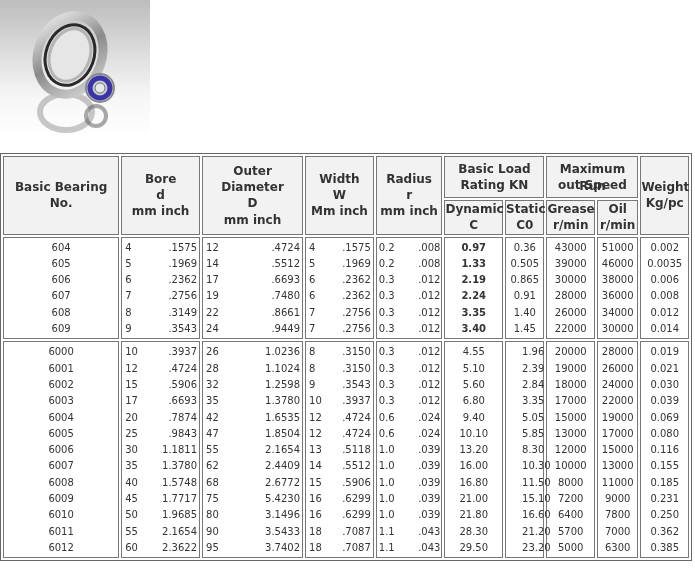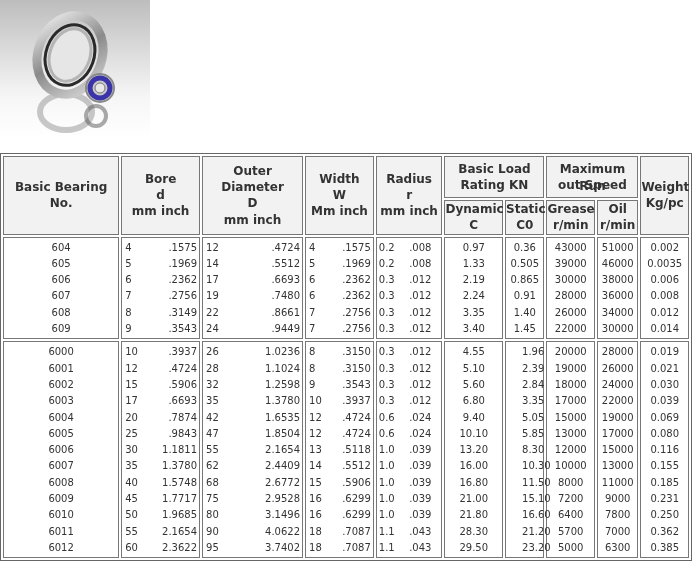--- a/index.html
+++ b/index.html
@@ -11,21 +11,21 @@
     table.specs { position:absolute; left:0; top:153px; width:692px;
                   border-collapse:separate; border-spacing:2px; border:1px solid #666;
                   background:#fff; table-layout:fixed; }
     table.specs td, table.specs th { border:1px solid #777; padding:0; }
     th { background:#f2f2f2; font-weight:bold; font-size:12px; color:#333;
          line-height:17px; text-align:center; vertical-align:middle; }
     .bodycell { font-size:10px; color:#333; line-height:16.3px; vertical-align:top; white-space:nowrap; }
     .c { text-align:center; }
     .line { display:block; height:16.3px; }
     .pair { display:flex; justify-content:space-between; padding:0 2px 0 3px; }
-    .pair.rad { padding:0 10px 0 2px;text-align:center; }
+    .pair.rad { padding:0 1px 0 2px;text-align:center; }
   </style>
 </head>
 <body>
 
 <div class="photo">
   <svg width="150" height="138" viewBox="0 0 150 138">
     <defs>
       <linearGradient id="steel" x1="0" y1="0" x2="1" y2="1">
         <stop offset="0" stop-color="#f4f4f4"></stop>
         <stop offset="0.5" stop-color="#8a8a8a"></stop>
@@ -225,21 +225,21 @@
           </div>
           <div class="line pair rad">
             <span>0.3</span>
             <span>.012</span>
           </div>
           <div class="line pair rad">
             <span>0.3</span>
             <span>.012</span>
           </div>
         </td>
-        <td class="bodycell" style="padding: 2px 0px 1px;">
+        <td class="bodycell" style="padding: 2px 0px 1px; font-weight: bold;">
           <div class="line c"><span>0.97</span></div>
           <div class="line c"><span>1.33</span></div>
           <div class="line c"><span>2.19</span></div>
           <div class="line c"><span>2.24</span></div>
           <div class="line c"><span>3.35</span></div>
           <div class="line c"><span>3.40</span></div>
         </td>
         <td class="bodycell" style="padding: 2px 0px 1px;">
           <div class="line c"><span>0.36</span></div>
           <div class="line c"><span>0.505</span></div>
@@ -377,29 +377,29 @@
           <div class="line pair">
             <span>62</span>
             <span>2.4409</span>
           </div>
           <div class="line pair">
             <span>68</span>
             <span>2.6772</span>
           </div>
           <div class="line pair">
             <span>75</span>
-            <span>2.9528</span>
+            <span>5.4230</span>
           </div>
           <div class="line pair">
             <span>80</span>
             <span>3.1496</span>
           </div>
           <div class="line pair">
             <span>90</span>
-            <span>4.0622</span>
+            <span>3.5433</span>
           </div>
           <div class="line pair">
             <span>95</span>
             <span>3.7402</span>
           </div>
         </td>
         <td class="bodycell" style="padding: 2px 0px 1px;">
           <div class="line pair">
             <span>8</span>
             <span>.3150</span>

